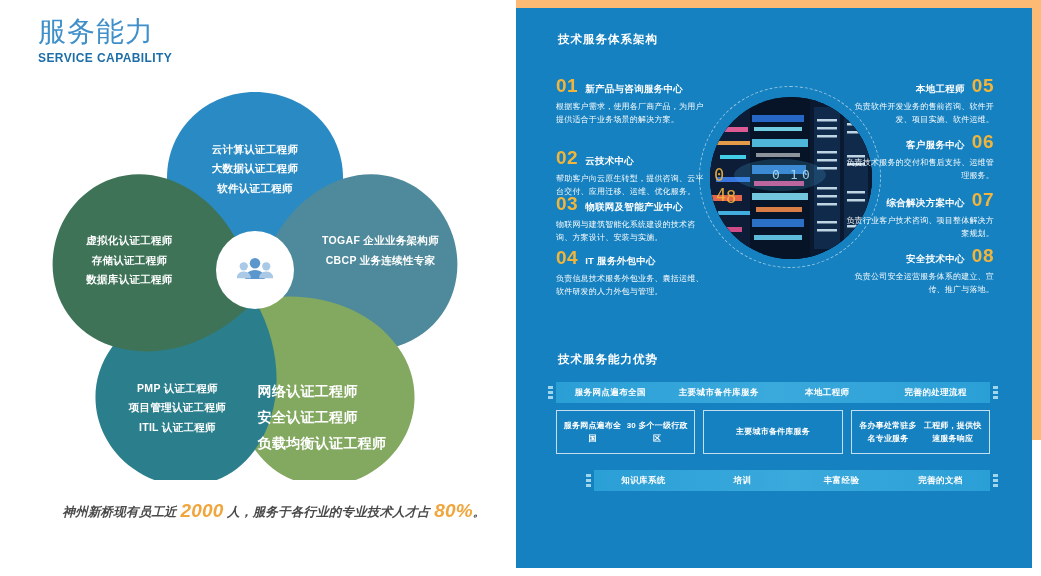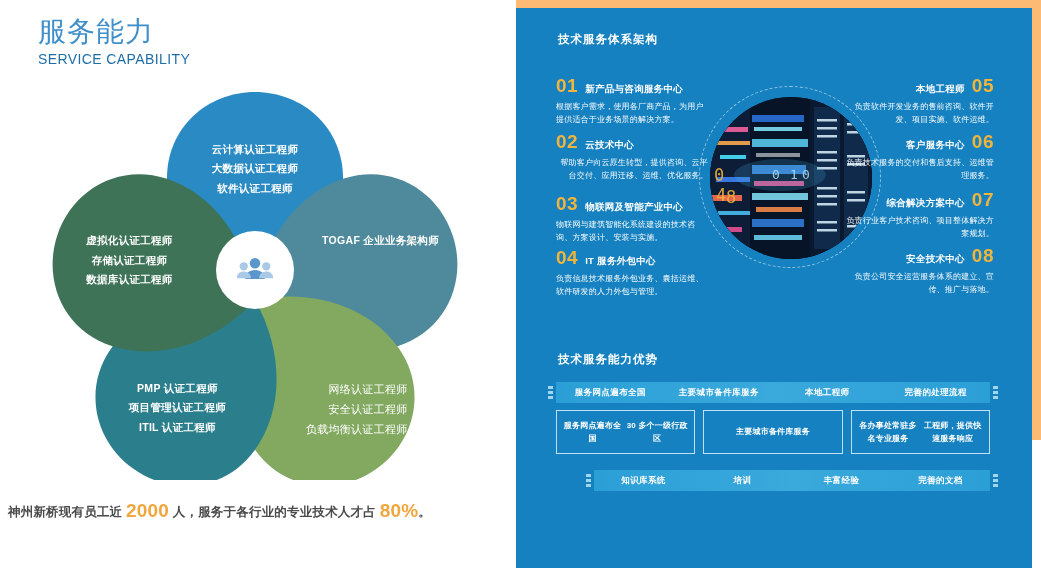--- a/index.html
+++ b/index.html
@@ -13,42 +13,43 @@
 
   
   #left-panel { position: absolute; left: 0; top: 0; width: 516px; height: 576px; background: #fff; }
 
   #title-block { position: absolute; left: 38px; top: 16px; }
   #title-cn {
     font-size: 28px; font-weight: 400; color: #3f8fca;
     letter-spacing: 1px; line-height: 1.15;
   }
   #title-en {
-    font-size: 14px; font-weight: normal; color: #1d6ea8;
+    font-size: 12px; font-weight: bold; color: #1d6ea8;
     letter-spacing: 0.4px; margin-top: 3px;
   }
 
   
   #flower { position: absolute; left: 45px; top: 90px; width: 420px; height: 390px; }
 
   #center-circle {
     position: absolute; left: 178px; top: 148px;
     width: 64px; height: 64px; border-radius: 50%;
     background: #ffffff;
     display: flex; align-items: center; justify-content: center;
     z-index: 30;
     box-shadow: 0 0 0 7px #ffffff;
   }
   #center-circle svg { width: 36px; height: 28px; }
 
   #caption {
-    position: absolute; left: 8px; top: 500px; width: 516px;
-    text-align: left;
+    position: absolute; left: 16px; top: 500px; width: 516px;
+    text-align: center;
     font-size: 12.5px; color: #4a4a4a; font-weight: bold;
     letter-spacing: 0.2px;
+    font-style: italic;
   }
   #caption .hl { color: #f0a63c; font-size: 19px; font-weight: bold; vertical-align: -1px; }
 
   
   #right-panel {
     position: absolute; left: 516px; top: 8px;
     width: 516px; height: 560px;
     background: #1581c0;
   }
   .rp-heading {
@@ -145,22 +146,23 @@
           </g>
       </svg>
       <div id="petal-labels">
           <div class="petal-label" style="position: absolute; width: 150px; left: 135px; top: 50px; text-align: center; color: rgb(255, 255, 255); font-size: 10.5px; font-weight: bold; line-height: 1.85; letter-spacing: 0.3px; z-index: 20;">
             <div>云计算认证工程师</div>
             <div>大数据认证工程师</div>
             <div>软件认证工程师</div>
           </div>
           <div class="petal-label" style="position: absolute; width: 150px; left: 260.539px; top: 141.21px; text-align: center; color: rgb(255, 255, 255); font-size: 10.5px; font-weight: bold; line-height: 1.85; letter-spacing: 0.3px; z-index: 20;">
             <div>TOGAF 企业业务架构师</div>
-          </div>
-          <div class="petal-label" style="position: absolute; width: 150px; left: 212.588px; top: 288.79px; text-align: right; color: rgb(255, 255, 255); font-size: 11px; font-weight: normal; line-height: 1.85; letter-spacing: 0.3px; z-index: 20;">
+            <div>CBCP 业务连续性专家</div>
+          </div>
+          <div class="petal-label" style="position: absolute; width: 150px; left: 212.588px; top: 288.79px; text-align: left; color: rgb(255, 255, 255); font-size: 14px; font-weight: bold; line-height: 1.85; letter-spacing: 0.3px; z-index: 20;">
             <div>网络认证工程师</div>
             <div>安全认证工程师</div>
             <div>负载均衡认证工程师</div>
           </div>
           <div class="petal-label" style="position: absolute; width: 150px; left: 57.4123px; top: 288.79px; text-align: center; color: rgb(255, 255, 255); font-size: 10.5px; font-weight: bold; line-height: 1.85; letter-spacing: 0.3px; z-index: 20;">
             <div>PMP 认证工程师</div>
             <div>项目管理认证工程师</div>
             <div>ITIL 认证工程师</div>
           </div>
           <div class="petal-label" style="position: absolute; width: 150px; left: 9.46054px; top: 141.21px; text-align: center; color: rgb(255, 255, 255); font-size: 10.5px; font-weight: bold; line-height: 1.85; letter-spacing: 0.3px; z-index: 20;">
@@ -261,21 +263,21 @@
     </div>
 
     <div id="arch-left-items">
         <div class="num-item left-col" style="top: 68px;">
           <div class="num-head">
             <span class="num">01</span>
             <span class="num-title">新产品与咨询服务中心</span>
           </div>
           <div class="num-desc">根据客户需求，使用各厂商产品，为用户提供适合于业务场景的解决方案。</div>
         </div>
-        <div class="num-item left-col" style="top: 124px; text-align: right;">
+        <div class="num-item left-col" style="top: 140px;">
           <div class="num-head">
             <span class="num">02</span>
             <span class="num-title">云技术中心</span>
           </div>
           <div class="num-desc">帮助客户向云原生转型，提供咨询、云平台交付、应用迁移、运维、优化服务。</div>
         </div>
         <div class="num-item left-col" style="top: 186px;">
           <div class="num-head">
             <span class="num">03</span>
             <span class="num-title">物联网及智能产业中心</span>

